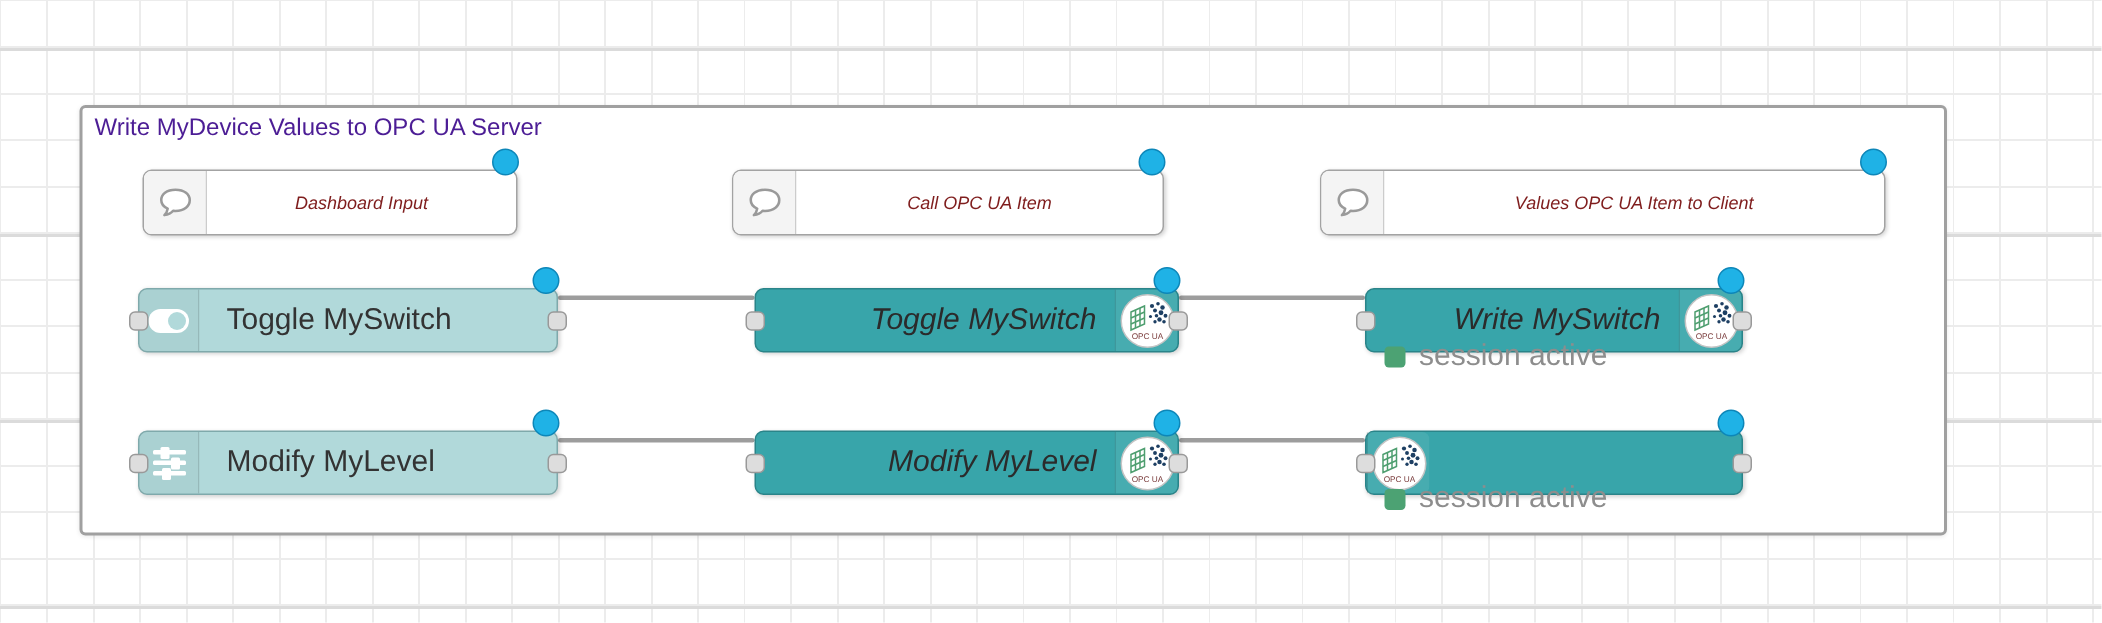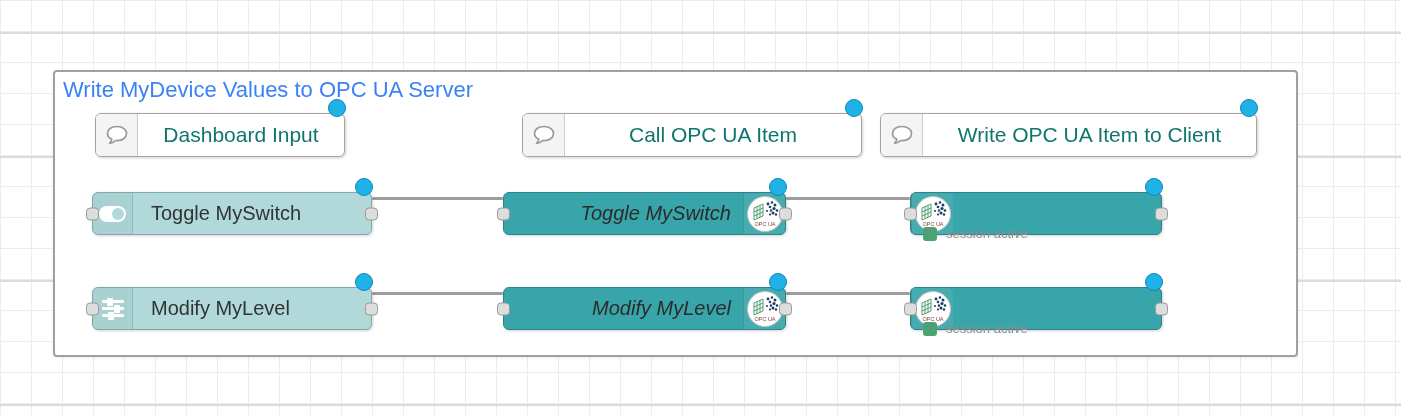--- a/index.html
+++ b/index.html
@@ -13,41 +13,41 @@
       repeating-linear-gradient(to right, #ececec 0 1px, transparent 1px 31px),
       repeating-linear-gradient(to bottom, #ececec 0 1px, transparent 1px 31px);
   }
 
   .group {
     position:absolute; left:53px; top:70px; width:1245px; height:287px;
     background:#fff; border:2px solid #a0a0a0; border-radius:4px;
     box-shadow:0 1px 3px rgba(0,0,0,0.08); z-index:1;
   }
   .group-title {
-    position:absolute; left:8px; top:5px; font-size:22px; color:#3b82f6;
+    position:absolute; left:8px; top:5px; font-size:16px; color:#4c1d95;
     white-space:nowrap;
   }
 
   .wire {
     position:absolute; height:3px; background:#9d9d9d; border-radius:2px; z-index:2;
   }
 
   .node, .comment {
     position:absolute; display:flex; align-items:stretch; z-index:3;
     border-radius:6px; box-shadow:1px 1px 3px rgba(0,0,0,0.18);
   }
 
   .comment { height:44px; background:#fff; border:1.5px solid #a3a3a3; }
   .comment-iconsec {
     width:42px; background:#f4f4f4; border-right:1px solid #ccc;
     border-radius:5px 0 0 5px; display:flex; align-items:center; justify-content:center;
   }
   .comment-label {
     flex:1; display:flex; align-items:center; justify-content:center;
-    font-size:21px; color:#0f766e; white-space:nowrap;
+    font-size:12px; font-style:italic; color:#7f1d1d; white-space:nowrap;
   }
 
   .node { height:43px;margin-top:15px; }
   .node-light { background:#b1d9da; border:1.5px solid #7fa9ab; }
   .node-dark  { background:#38a5aa; border:1.5px solid #2a8489; }
 
   .iconsec-left {
     width:40px; background:rgba(0,0,0,0.035); border-right:1px solid rgba(0,0,0,0.12);
     border-radius:5px 0 0 5px; display:flex; align-items:center; justify-content:center;
   }
@@ -91,21 +91,21 @@
   .slider-knob { position:absolute; top:-2.5px; width:6px; height:8px; background:#fff; border-radius:1px; }
   .k1 { left:5px; } .k2 { left:12px; } .k3 { left:6px; }
 
   
   .opcua-badge { width:38px; height:38px; }
 
   .status {
     position:absolute; display:flex; align-items:center; gap:9px; z-index:3; white-space:nowrap;
   }
   .status-dot { width:14px; height:14px; border-radius:3px; background:#4ca273; }
-  .status-label { font-size:13px; color:#8d8d8d; }
+  .status-label { font-size:20px; color:#8d8d8d; }
 </style>
 </head>
 <body>
 
 <div class="canvas">
 
   <div class="group">
     <div class="group-title">Write MyDevice Values to OPC UA Server</div>
   </div>
 
@@ -117,38 +117,38 @@
   <div class="comment" style="left:95px;top:113px;width:250px">
     <span class="changed-indicator"></span>
     <div class="comment-iconsec">
       <svg width="24" height="22" viewBox="0 0 24 22">
         <path d="M12 2.5 C6 2.5 2.5 5.6 2.5 9.4 C2.5 11.9 4.2 14 6.8 15.1 C6.6 16.7 5.8 18.2 4.6 19.4 C7.3 19.1 9.3 17.9 10.4 16.5 C10.9 16.6 11.4 16.6 12 16.6 C18 16.6 21.5 13.3 21.5 9.5 C21.5 5.7 18 2.5 12 2.5 Z" fill="#fff" stroke="#9a9a9a" stroke-width="1.7" stroke-linejoin="round"></path>
       </svg>
     </div>
     <div class="comment-label">Dashboard Input</div>
   </div>
 
-  <div class="comment" style="left:522px;top:113px;width:340px">
+  <div class="comment" style="left:488px;top:113px;width:288px">
     <span class="changed-indicator"></span>
     <div class="comment-iconsec">
       <svg width="24" height="22" viewBox="0 0 24 22">
         <path d="M12 2.5 C6 2.5 2.5 5.6 2.5 9.4 C2.5 11.9 4.2 14 6.8 15.1 C6.6 16.7 5.8 18.2 4.6 19.4 C7.3 19.1 9.3 17.9 10.4 16.5 C10.9 16.6 11.4 16.6 12 16.6 C18 16.6 21.5 13.3 21.5 9.5 C21.5 5.7 18 2.5 12 2.5 Z" fill="#fff" stroke="#9a9a9a" stroke-width="1.7" stroke-linejoin="round"></path>
       </svg>
     </div>
     <div class="comment-label">Call OPC UA Item</div>
   </div>
 
   <div class="comment" style="left:880px;top:113px;width:377px">
     <span class="changed-indicator"></span>
     <div class="comment-iconsec">
       <svg width="24" height="22" viewBox="0 0 24 22">
         <path d="M12 2.5 C6 2.5 2.5 5.6 2.5 9.4 C2.5 11.9 4.2 14 6.8 15.1 C6.6 16.7 5.8 18.2 4.6 19.4 C7.3 19.1 9.3 17.9 10.4 16.5 C10.9 16.6 11.4 16.6 12 16.6 C18 16.6 21.5 13.3 21.5 9.5 C21.5 5.7 18 2.5 12 2.5 Z" fill="#fff" stroke="#9a9a9a" stroke-width="1.7" stroke-linejoin="round"></path>
       </svg>
     </div>
-    <div class="comment-label">Write OPC UA Item to Client</div>
+    <div class="comment-label">Values OPC UA Item to Client</div>
   </div>
 
   <div class="node node-light" style="left:92px;top:177px;width:280px">
     <span class="changed-indicator"></span>
     <span class="port port-left"></span>
     <span class="port port-right"></span>
     <div class="iconsec-left">
       <div class="toggle-pill">
           <div class="toggle-knob"></div>
         </div>
@@ -239,20 +239,21 @@
         </g>
         <text x="19" y="31" font-size="5.5" text-anchor="middle" fill="#7d4040" font-family="Liberation Sans, sans-serif">OPC UA</text>
       </svg>
     </div>
   </div>
 
   <div class="node node-dark" style="left:910px;top:177px;width:252px">
     <span class="changed-indicator"></span>
     <span class="port port-left"></span>
     <span class="port port-right"></span>
+    <div class="label-right">Write MySwitch</div>
     <div class="iconsec-right">
       <svg class="opcua-badge" viewBox="0 0 38 38">
         <circle cx="19" cy="19" r="17.5" fill="#fff" stroke="#c4c4c4" stroke-width="1"></circle>
         <g stroke="#4e9e6f" stroke-width="1" fill="none">
           <path d="M8 13 L17 9 L17 21 L8 25 Z"></path>
             <path d="M8 17 L17 13"></path>
             <path d="M8 21 L17 17"></path>
           <path d="M11 11.7 L11 23.7"></path>
             <path d="M14 10.4 L14 22.4"></path>
         </g>

